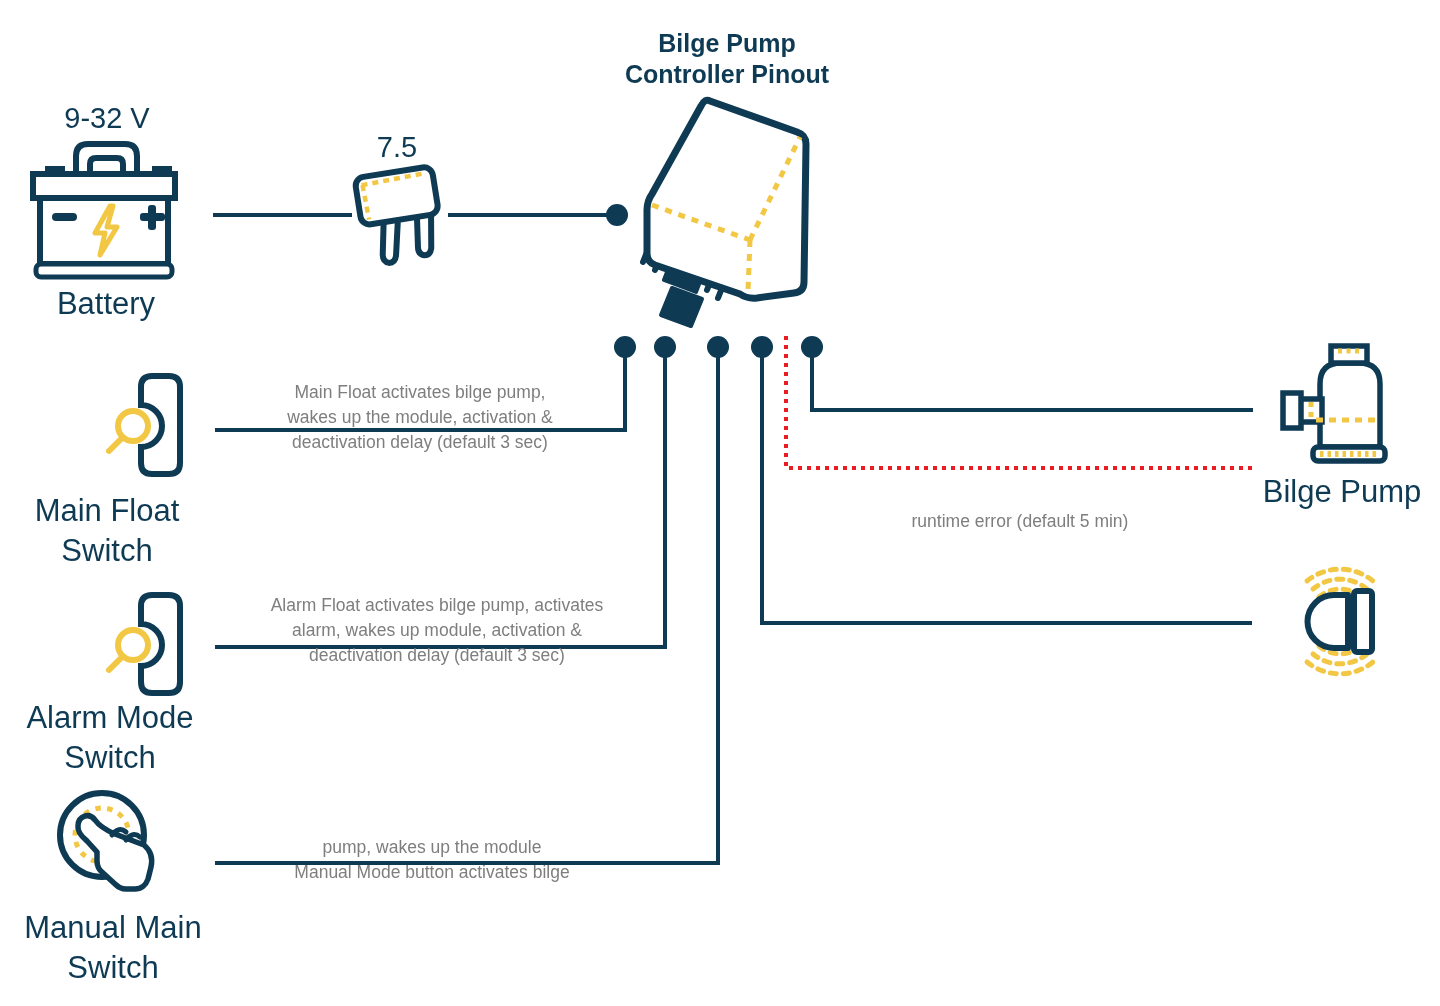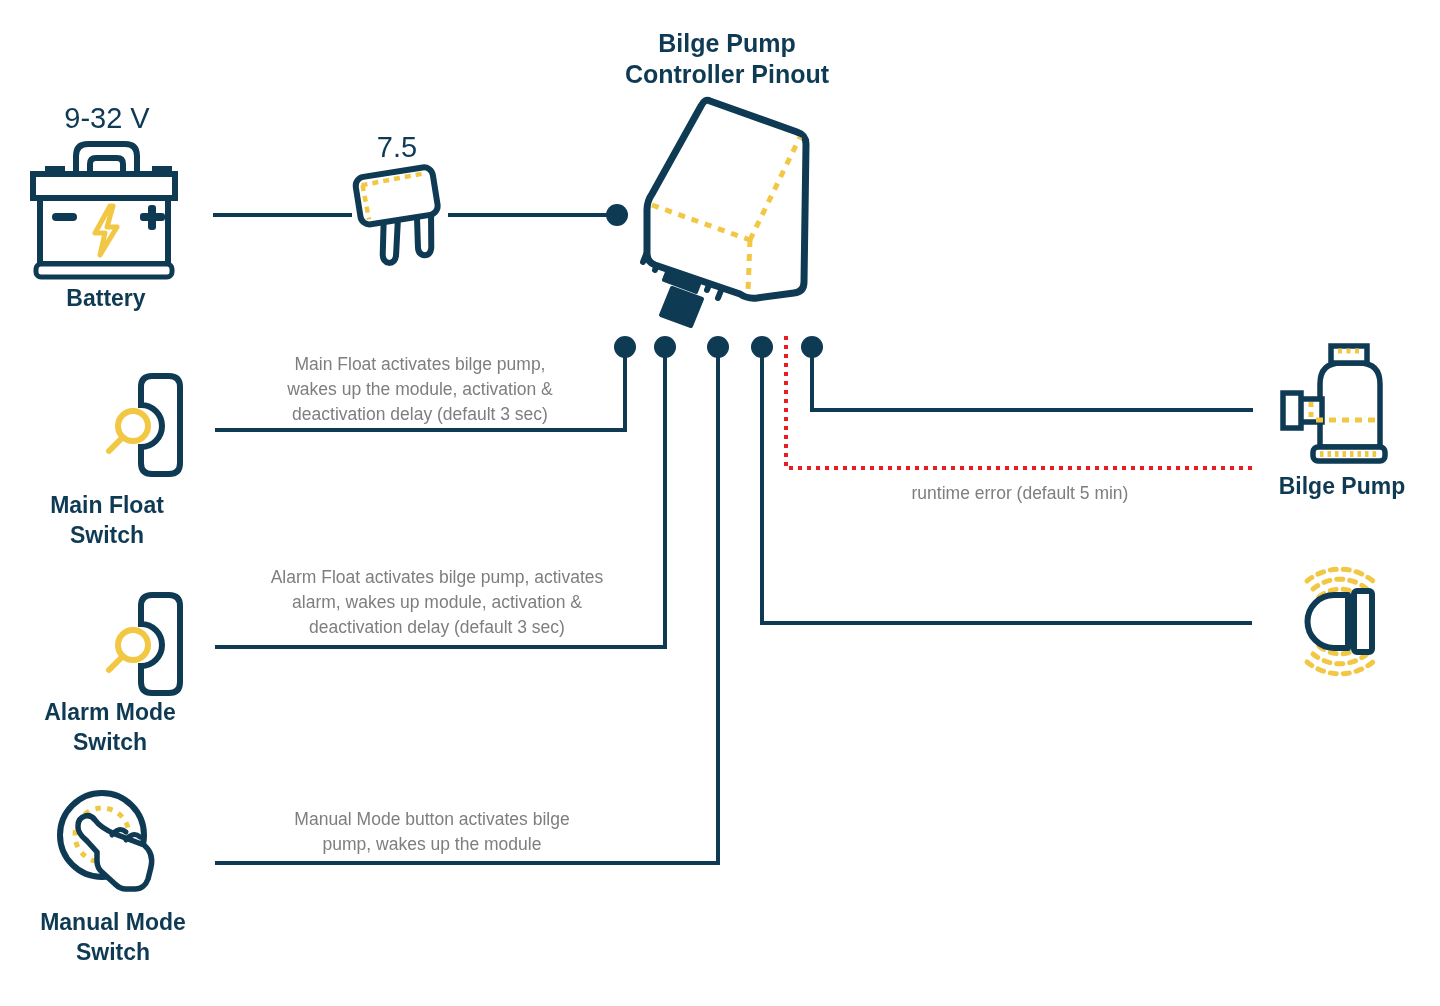--- a/index.html
+++ b/index.html
@@ -1,22 +1,22 @@
 <!DOCTYPE html>
 <html><head>
 <meta charset="utf-8">
 <style>
   html,body{margin:0;padding:0;background:#fff;}
   .canvas{position:relative;width:1440px;height:1006px;background:#fff;overflow:hidden;
           font-family:"Liberation Sans",sans-serif;}
   .abs{position:absolute;}
   .title{color:#0E3A54;font-weight:bold;font-size:25px;line-height:1.25;text-align:center;}
-  .lbl{color:#0E3A54;font-weight:bold;font-size:23px;line-height:1.3;text-align:center;}
+  .lbl{color:#0E3A54;font-weight:normal;font-size:31px;line-height:1.3;text-align:center;}
   .val{color:#0E3A54;font-size:29px;text-align:center;}
-  .desc{color:#7E7E7E;font-size:17.5px;line-height:1.42;text-align:center;}
+  .desc{color:#7E7E7E;font-size:17.5px;line-height:1.42;text-align:center;margin-top:28px;}
   svg{display:block;overflow:visible;}
   .nv{stroke:#0E3A54;fill:none;stroke-width:4;}
 </style>
 </head>
 <body>
 
 <div class="canvas">
 
   <svg class="abs" style="left:0;top:0" width="1440" height="1006" viewBox="0 0 1440 1006">
     <path class="nv" d="M213,215 H352"></path>
@@ -131,26 +131,26 @@
     <circle cx="50" cy="50" r="42" fill="none" stroke="#0E3A54" stroke-width="6"></circle>
     <circle cx="50" cy="50" r="27" fill="none" stroke="#F2C744" stroke-width="5" stroke-dasharray="5.5 6.5"></circle>
     <g>
       <path d="M43,35 C37,27 27,31 26,40 C25,47 30,52 35,56 L45,67 L45,76 C45,81 47,85 51,88
                L63,99 C66,102 70,104 74,104 L83,104 C89,104 94,100 96,94 L99,82
                C101,73 98,65 92,60 L63,49 C56,46 48,42 43,35 Z" fill="#fff" stroke="#0E3A54" stroke-width="5.5" stroke-linejoin="round"></path>
       <path d="M60,50 q7,-9 14,-3 M74,55 q7,-9 14,-3" fill="none" stroke="#0E3A54" stroke-width="5" stroke-linecap="round"></path>
     </g>
   </svg>
   <div class="abs lbl" style="left:13px;top:908px;width:200px">
-    <div>Manual Mode</div>
+    <div>Manual Main</div>
     <div>Switch</div>
   </div>
   <div class="abs desc" style="left:252px;top:807px;width:360px">
+    <div>pump, wakes up the module</div>
     <div>Manual Mode button activates bilge</div>
-    <div>pump, wakes up the module</div>
   </div>
 
   <div class="abs desc" style="left:820px;top:481px;width:400px">
     <div>runtime error (default 5 min)</div>
   </div>
 
   <svg class="abs" style="left:1280px;top:342px" width="108" height="122" viewBox="0 0 108 122">
     <path d="M40,105 L40,42 Q40,21 61,21 L79,21 Q100,21 100,42 L100,105 Z" fill="#fff" stroke="#0E3A54" stroke-width="5.5"></path>
     <rect x="51" y="4" width="36" height="17" fill="#fff" stroke="#0E3A54" stroke-width="5.5"></rect>
     <rect x="20" y="57" width="22" height="23" fill="#fff" stroke="#0E3A54" stroke-width="5.5"></rect>

